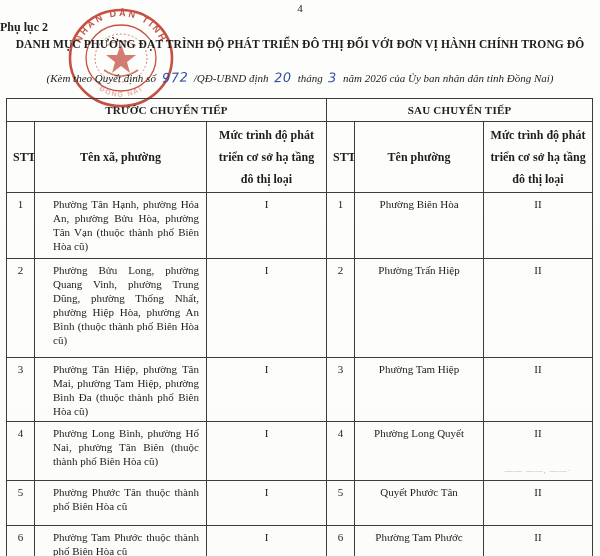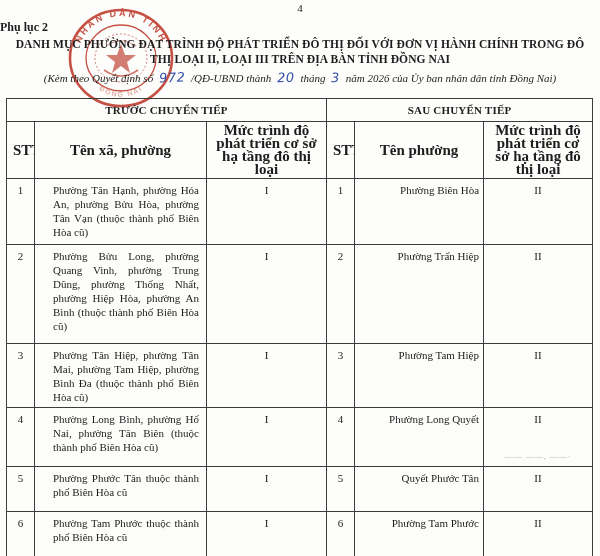--- a/index.html
+++ b/index.html
@@ -56,28 +56,28 @@
     border:1px solid #3c3c3c;
     overflow:hidden;
   }
   table.doc-table { border:1.5px solid #2e2e2e; }
   th.section-head {
     height:20px; font-size:11px; font-weight:bold;
     text-align:center; vertical-align:middle;
     letter-spacing:0.2px;
   }
   th.col-head {
-    height:40px; font-size:15px; font-weight:bold;
+    height:40px; font-size:12px; font-weight:bold;
     text-align:center; vertical-align:middle;
-    padding:2px 6px; line-height:13px;
+    padding:2px 6px; line-height:22px;
   }
   tbody td { vertical-align:top; padding:4px 4px 3px 4px; line-height:14px; }
   td.stt   { text-align:center; }
   td.name-before { text-align:justify; padding-left:18px; padding-right:7px; }
-  td.name-after  { text-align:right; }
+  td.name-after  { text-align:center; }
   td.level { text-align:center; position:relative; }
   
   tbody tr:nth-child(1) td { height:58px; }
   tbody tr:nth-child(2) td { height:91px; }
   tbody tr:nth-child(3) td { height:56px; }
   tbody tr:nth-child(4) td { height:51px; }
   tbody tr:nth-child(5) td { height:37px; }
   tbody tr:nth-child(6) td { height:37px; }
   tbody tr:nth-child(7) td { height:47px; }
   .smudge {
@@ -120,27 +120,26 @@
     </text>
     <text font-family="Liberation Sans, sans-serif" font-size="7" font-weight="bold" fill="#c0392b" letter-spacing="1.5" opacity="0.45">
       <textPath href="#sealBottomArc" startOffset="50%" text-anchor="middle">ĐỒNG NAI</textPath>
     </text>
   </svg>
 
   <div class="appendix">Phụ lục 2</div>
 
   <div class="doc-title">
     <span>DANH MỤC PHƯỜNG ĐẠT TRÌNH ĐỘ PHÁT TRIỂN ĐÔ THỊ ĐỐI VỚI ĐƠN VỊ HÀNH CHÍNH TRONG ĐÔ</span><br>
-    <span>THỊ LOẠI II, LOẠI III TRÊN ĐỊA BÀN TỈNH ĐỒNG NAI</span>
   </div>
 
   <div class="subtitle">
     <span>(Kèm theo Quyết định số</span>
     <span class="hand">972</span>
-    <span>/QĐ-UBND thành</span>
+    <span>/QĐ-UBND định</span>
     <span class="hand">20</span>
     <span>tháng</span>
     <span class="hand">3</span>
     <span>năm 2026 của Ủy ban nhân dân tỉnh Đồng Nai)</span>
   </div>
 
   <table class="doc-table">
     <colgroup>
       <col style="width:28px">
         <col style="width:172px">

